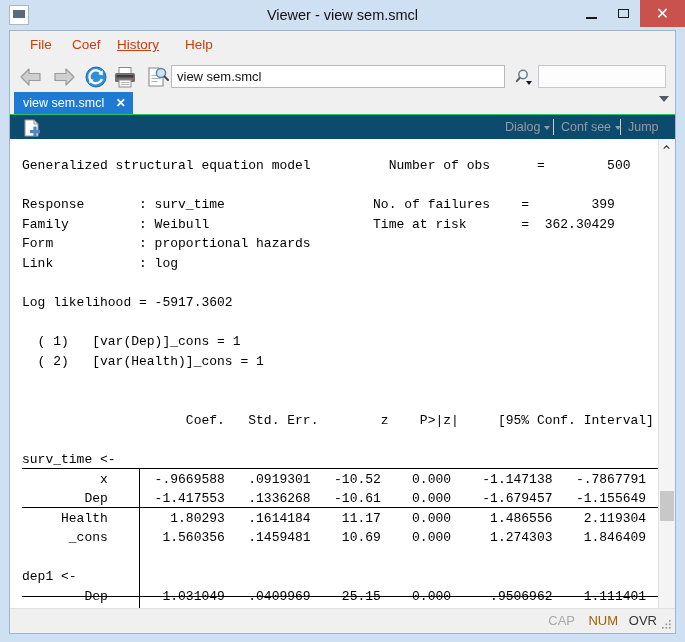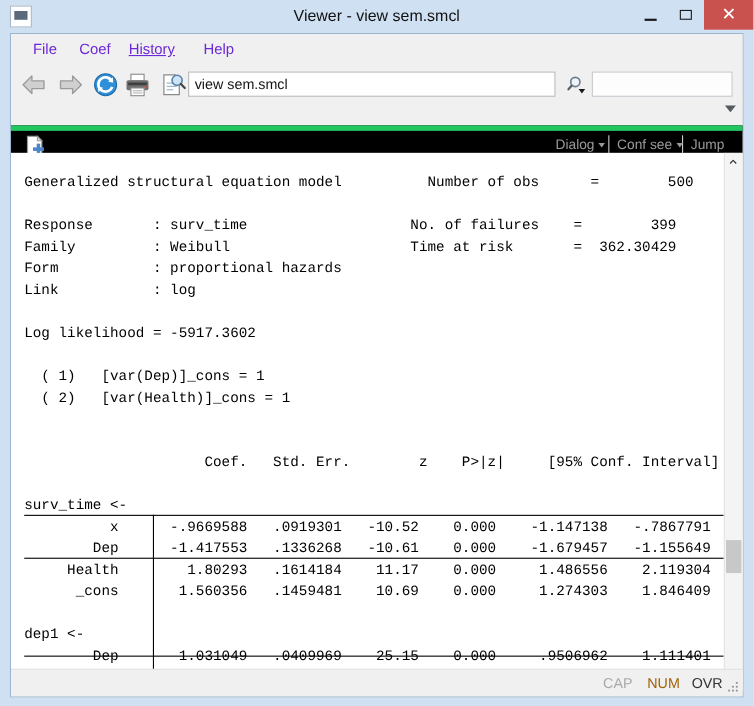--- a/index.html
+++ b/index.html
@@ -67,21 +67,21 @@
     box-sizing: border-box;
   }
 
   
   .menubar {
     position: absolute; left: 0; top: 0; width: 665px; height: 27px;
     background: #f0f0f0;
   }
   .menuitem {
     position: absolute; top: 0; height: 27px; line-height: 27px;
-    font-size: 13.5px; color: #6d28d9; padding: 0 7px;
+    font-size: 13.5px; color: #c2410c; padding: 0 7px;
     cursor: default;
   }
   .mi-file    { left: 13px; }
   .mi-edit    { left: 55px; }
   .mi-history { left: 100px; text-decoration: underline; }
   .mi-help    { left: 168px; }
 
   
   .toolbar {
     position: absolute; left: 0; top: 27px; width: 665px; height: 36px;
@@ -134,22 +134,22 @@
     width: 0; height: 0;
     border-left: 5px solid transparent;
     border-right: 5px solid transparent;
     border-top: 6px solid #555a5f;
     cursor: default;
   }
 
   
   .subbar {
     position: absolute; left: 0; top: 83px; width: 665px; height: 25px;
-    background: #000000;
-    border-top: 5px solid #22c55e;
+    background: #0c4a6e;
+    border-top: 1px solid #22c55e;
     box-sizing: border-box;
   }
   .newdoc-icon { position: absolute; left: 12px; top: 3px; width: 20px; height: 20px; }
   .subbtn {
     position: absolute; top: 0; height: 24px; line-height: 24px;
     font-size: 12.5px; color: #9a9a9a; cursor: default;
     padding: 0 6px;
   }
   .subbtn .caret {
     display: inline-block; margin-left: 4px;
@@ -315,20 +315,24 @@
           <circle cx="8" cy="7.5" r="4.2" fill="#eef3f8" stroke="#6f7d8c" stroke-width="1.5"></circle>
           <line x1="4.6" y1="11" x2="1.8" y2="14.2" stroke="#55606b" stroke-width="2" stroke-linecap="round"></line>
           <path d="M11 14 L17 14 L14 18 Z" fill="#1a1a1a"></path>
         </svg>
       </div>
 
       <div class="searchbox" placeholder=""></div>
     </div>
 
     <div class="tabstrip">
+      <div class="tab">
+        <span class="tab-label">view sem.smcl</span>
+        <span class="tab-close">✕</span>
+      </div>
       <div class="tabstrip-arrow"></div>
     </div>
 
     <div class="subbar">
       <div class="newdoc-icon">
         <svg width="20" height="20" viewBox="0 0 20 20">
           <path d="M3 2 H12 L16 6 V18 H3 Z" fill="#ffffff" stroke="#9a9a9a" stroke-width="1.1"></path>
           <path d="M12 2 V6 H16 Z" fill="#e4e4e4" stroke="#9a9a9a" stroke-width="1"></path>
           <rect x="8" y="12" width="10" height="3.2" fill="#4a86c8"></rect>
           <rect x="11.4" y="8.6" width="3.2" height="10" fill="#4a86c8"></rect>

